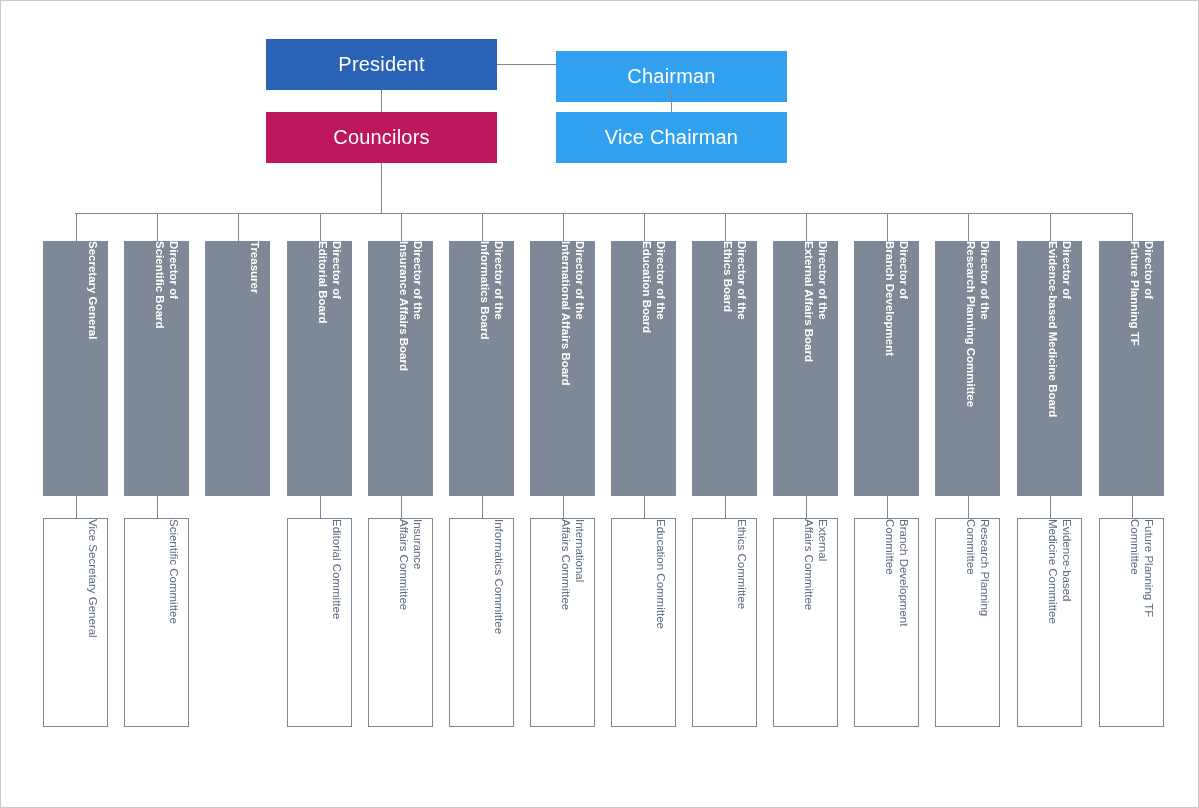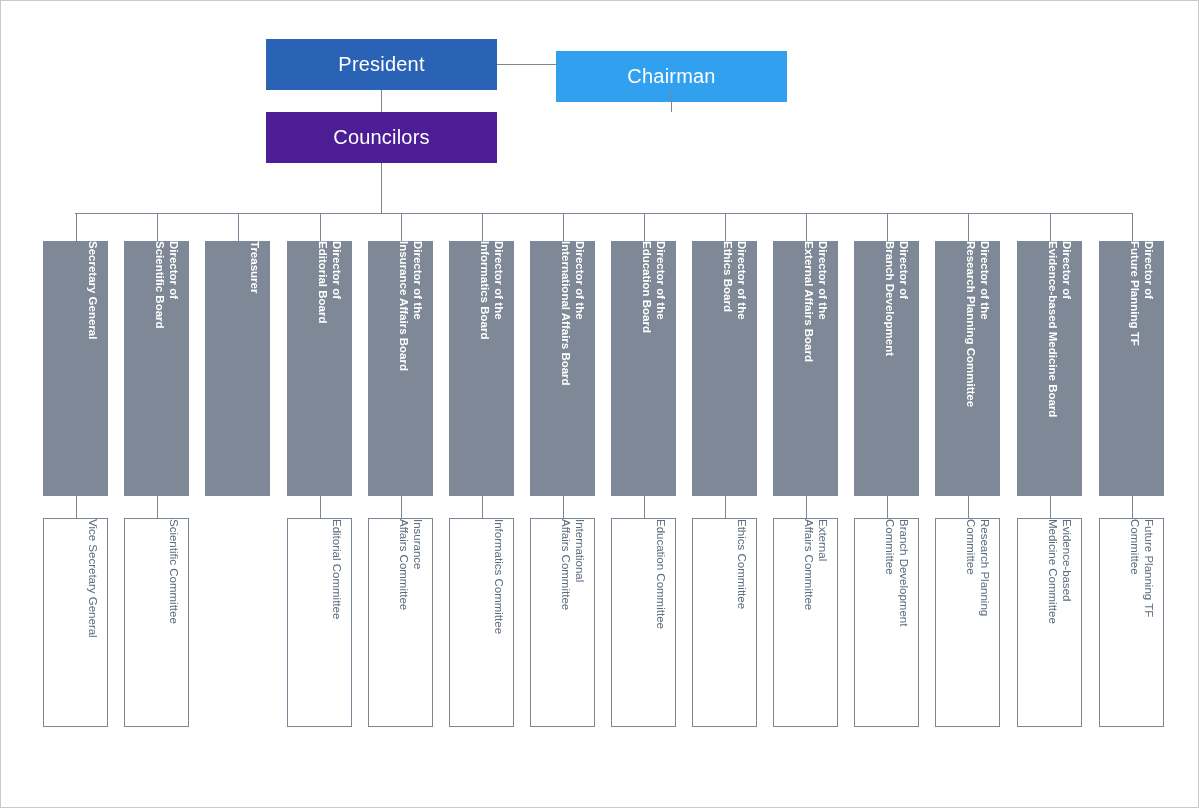--- a/index.html
+++ b/index.html
@@ -98,24 +98,27 @@
 <div id="canvas">
 
   <div class="topbox" style="left:265px;top:38px;width:231px;height:51px;background:#2a62b6;">
     <span>President</span>
   </div>
 
   <div class="topbox" style="left:555px;top:38px;width:231px;height:51px;background:#30a0ef;margin-top:12px;">
     <span>Chairman</span>
   </div>
 
-  <div class="topbox" style="left:265px;top:111px;width:231px;height:51px;background:#4c1d95;">
+  <div class="topbox" style="left:265px;top:111px;width:231px;height:51px;background:#be185d;">
     <span>Councilors</span>
   </div>
 
+  <div class="topbox" style="left:555px;top:111px;width:231px;height:51px;background:#30a0ef;">
+    <span>Vice Chairman</span>
+  </div>
 
   <div class="hline" style="left:496px;top:63px;width:59px;"></div>
 
   <div class="vline" style="left:380px;top:89px;height:22px;"></div>
 
   <div class="vline" style="left:670px;top:89px;height:22px;"></div>
 
   <div class="vline" style="left:380px;top:162px;height:50px;"></div>
 
   <div class="hline" style="left:74px;top:212px;width:1057px;"></div>

